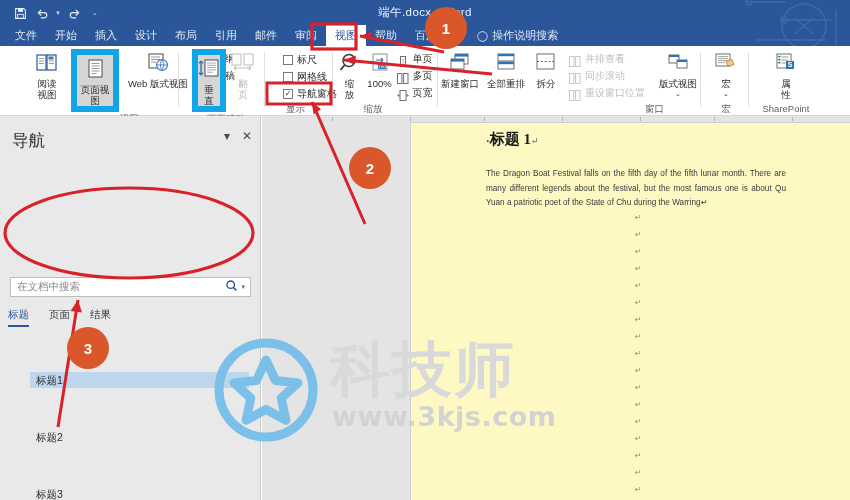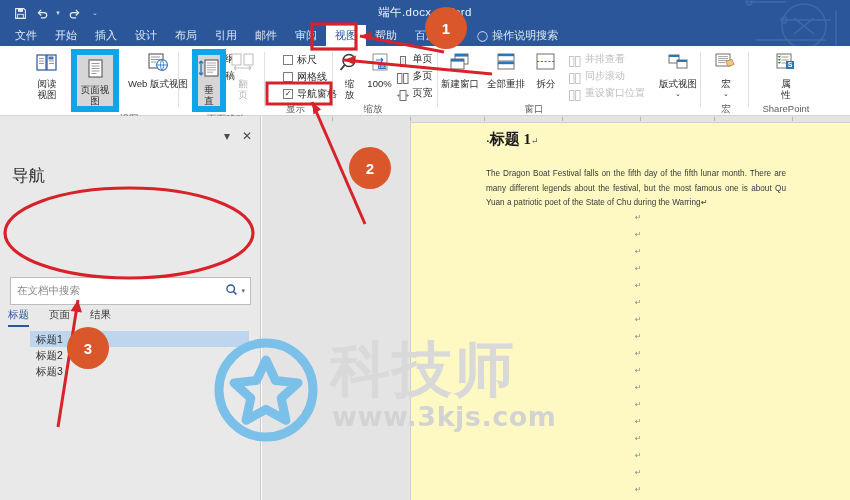--- a/index.html
+++ b/index.html
@@ -77,35 +77,35 @@
   .iconrow{ display:flex; align-items:center; gap:4px; height:15px; }
   .iconrow .t{ font-size:10px; color:#2b2b2b; white-space:nowrap;}
   .iconrow.dis .t{ color:#bdbdbd; }
   .miniico{ width:12px; height:11px; position:relative; }
 
   
   .navpane{
     position:absolute; left:0; top:116px; width:261px; height:384px;
     background:#e9e9e9; border-right:1px solid #c9c9c9;
   }
-  .navhdr{ position:absolute; left:12px; top:14px; font-size:16.5px; color:#303030;margin-top:35px; }
+  .navhdr{ position:absolute; left:12px; top:14px; font-size:16.5px; color:#303030; }
   .navhdrbtns{ position:absolute; right:8px; top:14px; display:flex; gap:12px; align-items:center; }
   .navhdrbtns span{ color:#4a4a4a; font-size:12px; line-height:1; }
   .searchbox{
-    position:absolute; left:10px; top:161px; width:241px; height:28px;
+    position:absolute; left:10px; top:161px; width:241px; height:20px;
     background:#ffffff; border:1px solid #bdbdbd; display:flex; align-items:center;
   }
   .searchbox .ph{ flex:1; padding-left:6px; font-size:10.5px; color:#8a8a8a; }
   .searchbox .sicon{ color:#2b579a; font-size:12px; padding-right:3px; }
   .searchbox .scaret{ color:#6a6a6a; font-size:7px; padding-right:5px; }
   .navtabs{ position:absolute; left:8px; top:192px; display:flex; gap:20px; }
   .navtab{ font-size:10.5px; color:#3a3a3a; padding-bottom:3px;text-align:center; }
   .navtab.active{ color:#2b579a; border-bottom:2px solid #2b579a; }
   .headlist{ position:absolute; left:30px; top:215px; width:219px; }
-  .hitem{ height:16px; line-height:16px; font-size:10.5px; color:#2b2b2b; padding-left:6px; }
+  .hitem{ height:16px; line-height:16px; font-size:10.5px; color:#2b2b2b; padding-left:6px;margin-top:41px; }
   .hitem.sel{ background:#bdd6ee; }
 
   
   .docarea{
     position:absolute; left:262px; top:116px; width:588px; height:384px;
     background:#e4e4e4; overflow:hidden;
   }
   .ruler{ position:absolute; left:0; top:0; width:588px; height:7px; background:#e4e4e4; }
   .ruler .tick{ position:absolute; top:1px; width:1px; height:4px; background:#b4b4b4; }
   .page{
@@ -455,21 +455,21 @@
                 <rect x="4" y="3" width="10" height="8" fill="#fff" stroke="#6f6f6f" stroke-width="1"></rect>
                 <rect x="4" y="3" width="10" height="2" fill="#2e75b6"></rect>
                 <rect x="12" y="8" width="10" height="8" fill="#fff" stroke="#6f6f6f" stroke-width="1"></rect>
                 <rect x="12" y="8" width="10" height="2" fill="#2e75b6"></rect>
               </svg>
           </span>
           <span class="lbl">版式视图</span>
           <span class="lbl" style="font-size:7px; line-height:6px;">⌄</span>
         </div>
       </div>
-      <div class="gname" style="margin-left:-72px;">窗口</div>
+      <div class="gname" style="margin-left:-72px;text-align:right;">窗口</div>
     </div>
     <div class="gsep" style="left:700px;"></div>
 
     <div class="rgroup" style="left:704px; width:44px;">
       <div class="gbody">
         <div class="bigbtn" style="width:42px">
           <span class="ico">
             <svg width="26" height="24" viewBox="0 0 26 24">
                 <rect x="3" y="2" width="14" height="12" fill="#fff" stroke="#6f6f6f" stroke-width="1"></rect>
                 <g stroke="#8d8d8d" stroke-width=".8">

